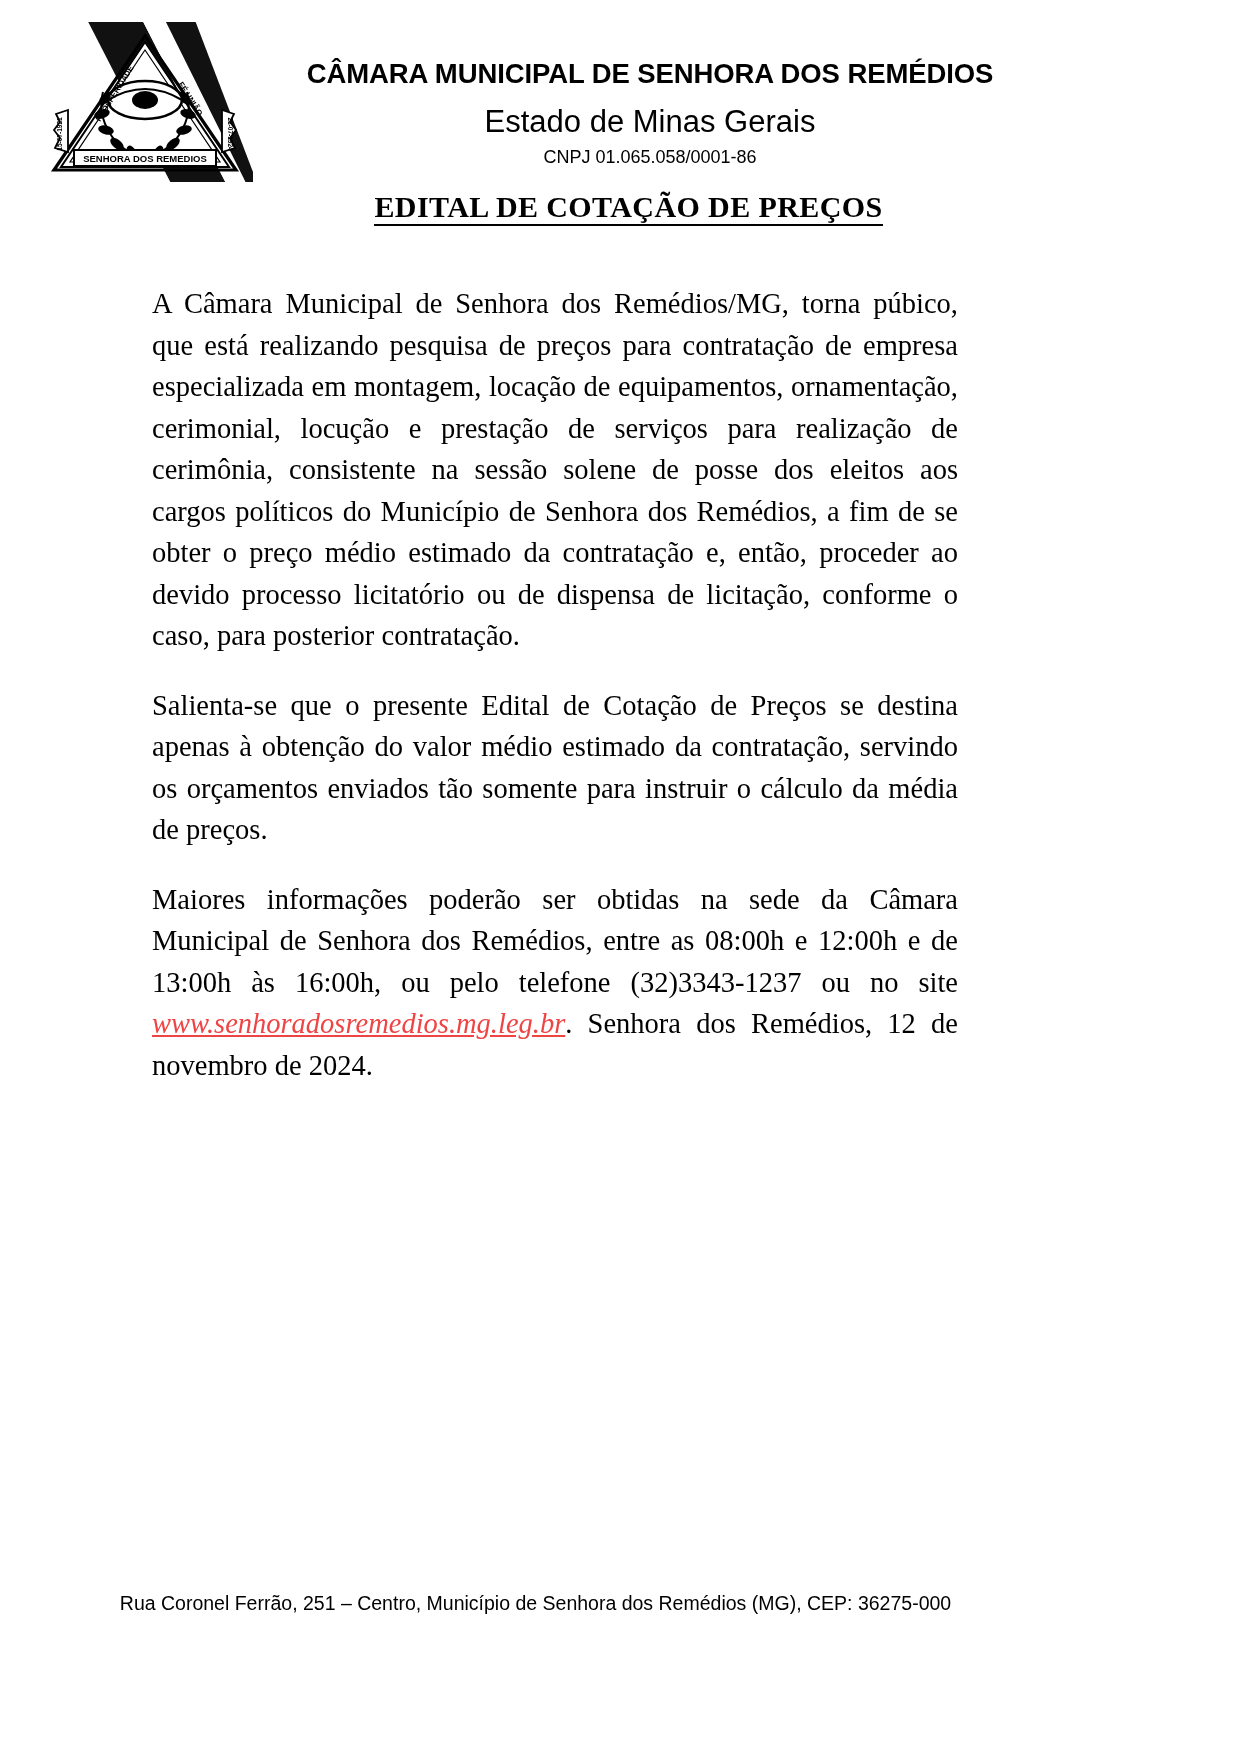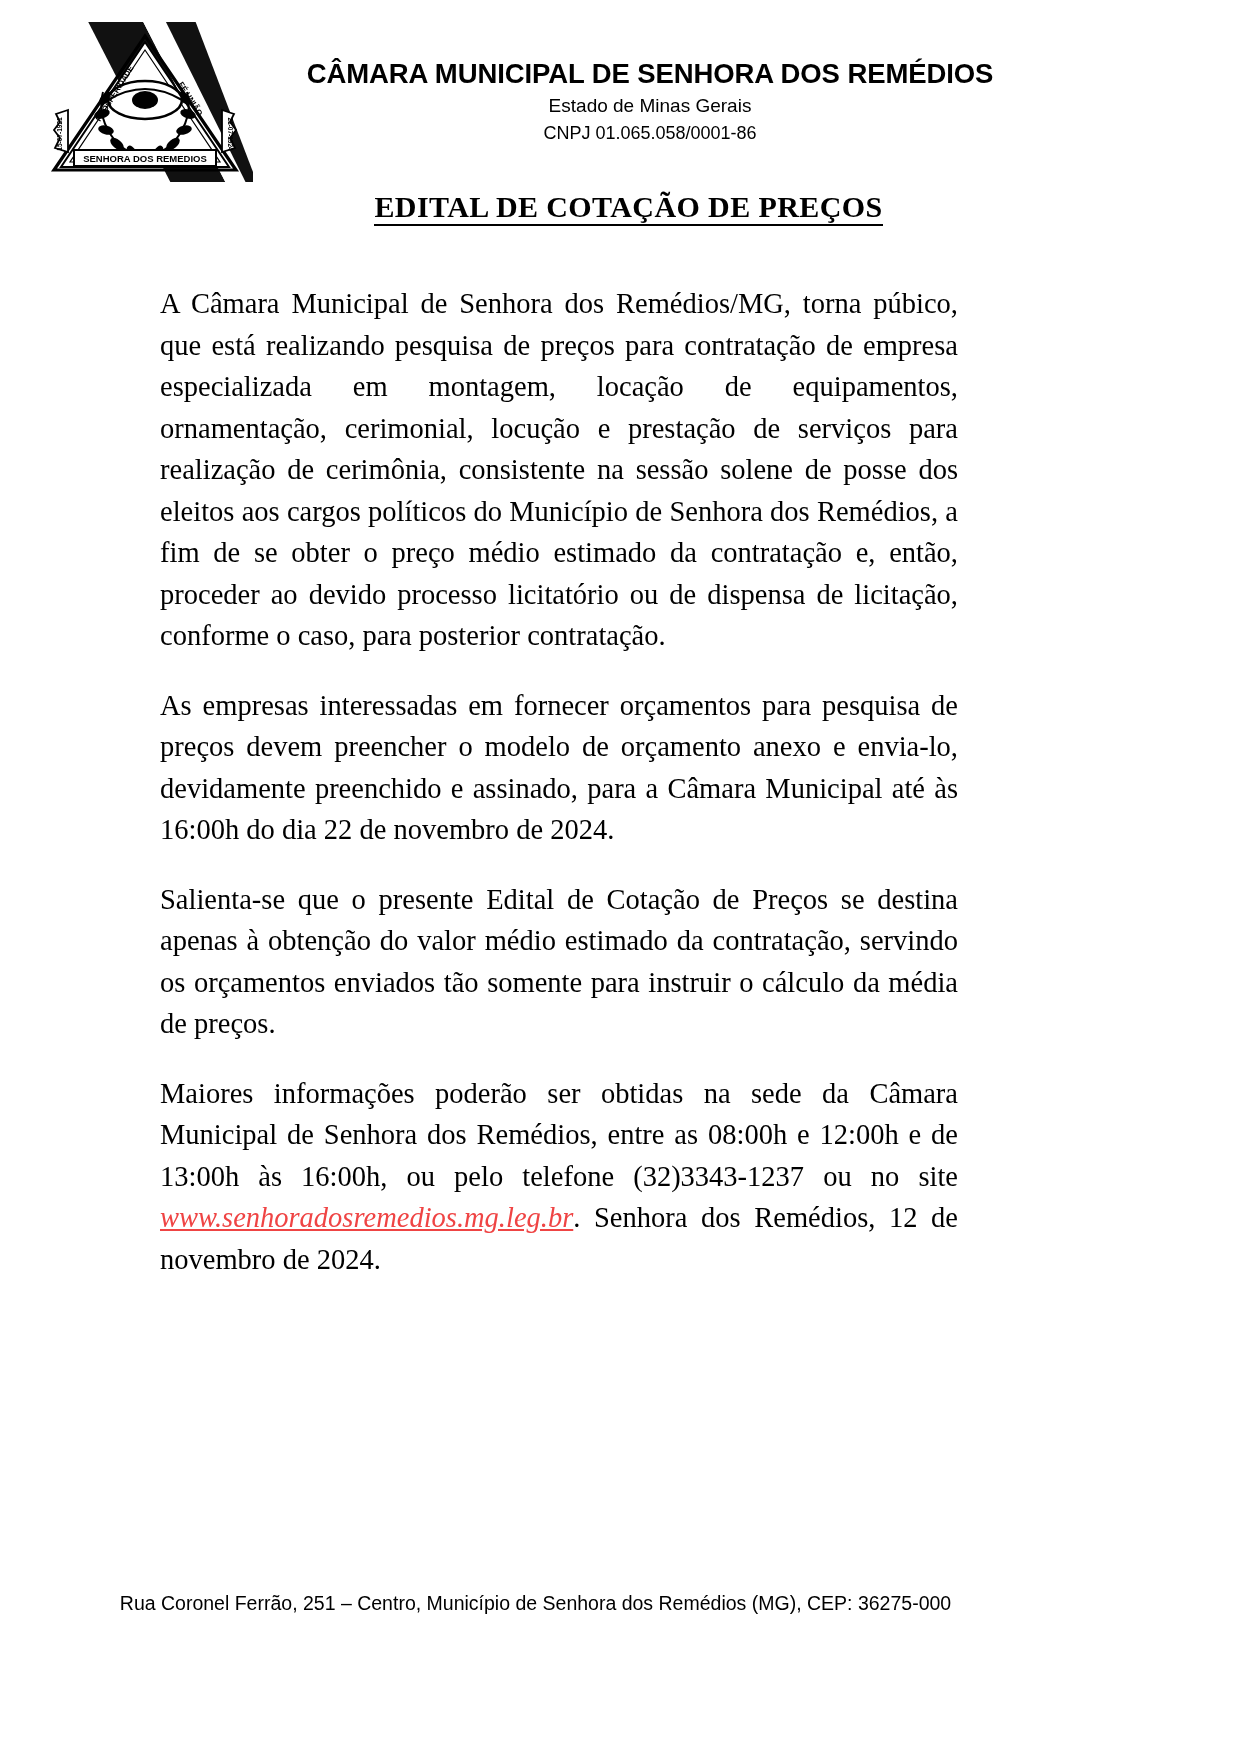--- a/index.html
+++ b/index.html
@@ -45,24 +45,24 @@
     font-family: Liberation Sans, sans-serif;
   }
   .org-name {
     font-size: 27.5px;
     font-weight: bold;
     letter-spacing: -0.1px;
     line-height: 1.18;
     white-space: nowrap;
   }
   .org-state {
-    font-size: 19px;
+    font-size: 31px;
     font-weight: normal;
     line-height: 1.42;
-    margin-top: 3px;
+    margin-top: 10px;
   }
   .org-cnpj {
     font-size: 18px;
     font-weight: normal;
     line-height: 1.3;
     margin-top: 2px;
   }
 
   
   .doc-title {
@@ -86,21 +86,21 @@
     position: absolute;
     left: 152px;
     top: 283px;
     width: 806px;
     font-size: 28.5px;
     line-height: 41.5px;
     text-align: justify;
     text-justify: inter-word;
   }
   .body-copy p {
-    margin: 0 0 28px 8px;
+    margin: 0 0 28px 0;
     text-align: justify;
   }
   .body-copy p:last-child { margin-bottom: 0; }
   .link-italic {
     font-style: italic;
     text-decoration: underline;
   }
 
   
   .footer {
@@ -180,21 +180,20 @@
     </div>
   </div>
 
   <div class="doc-title">
     <span>EDITAL DE COTAÇÃO DE PREÇOS</span>
   </div>
 
   <div class="body-copy">
     <p>A Câmara Municipal de Senhora dos Remédios/MG, torna púbico, que está realizando pesquisa de preços para contratação de empresa especializada em montagem, locação de equipamentos, ornamentação, cerimonial, locução e prestação de serviços para realização de cerimônia, consistente na sessão solene de posse dos eleitos aos cargos políticos do Município de Senhora dos Remédios, a fim de se obter o preço médio estimado da contratação e, então, proceder ao devido processo licitatório ou de dispensa de licitação, conforme o caso, para posterior contratação.</p>
 
-    <p>As empresas interessadas em fornecer orçamentos para pesquisa de preços devem preencher o modelo de orçamento anexo e envia-lo, devidamente preenchido e assinado, para a Câmara Municipal até às 16:00h do dia 22 de novembro de 2024.</p>
 
     <p>Salienta-se que o presente Edital de Cotação de Preços se destina apenas à obtenção do valor médio estimado da contratação, servindo os orçamentos enviados tão somente para instruir o cálculo da média de preços.</p>
 
     <p><span>Maiores informações poderão ser obtidas na sede da Câmara Municipal de Senhora dos Remédios, entre as 08:00h e 12:00h e de 13:00h às 16:00h, ou pelo telefone (32)3343-1237 ou no site </span><a class="link-italic" href="#" style="color:#ef4444;text-decoration:underline;">www.senhoradosremedios.mg.leg.br</a><span>. Senhora dos Remédios, 12 de novembro de 2024.</span></p>
   </div>
 
   <div class="footer">
     <div>Rua Coronel Ferrão, 251 – Centro, Município de Senhora dos Remédios (MG), CEP: 36275-000</div>
   </div>
 

